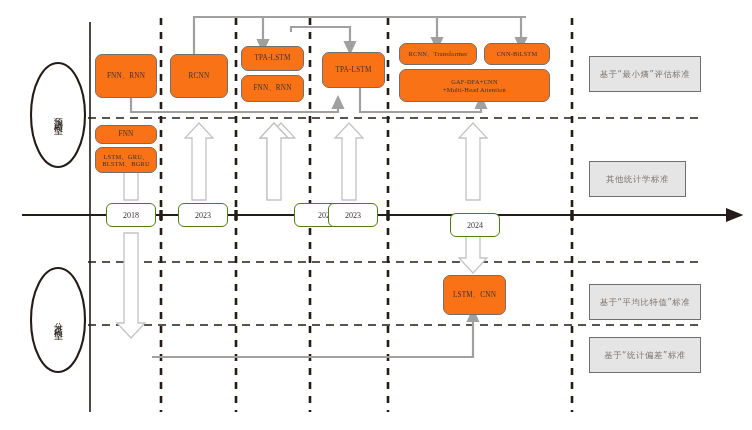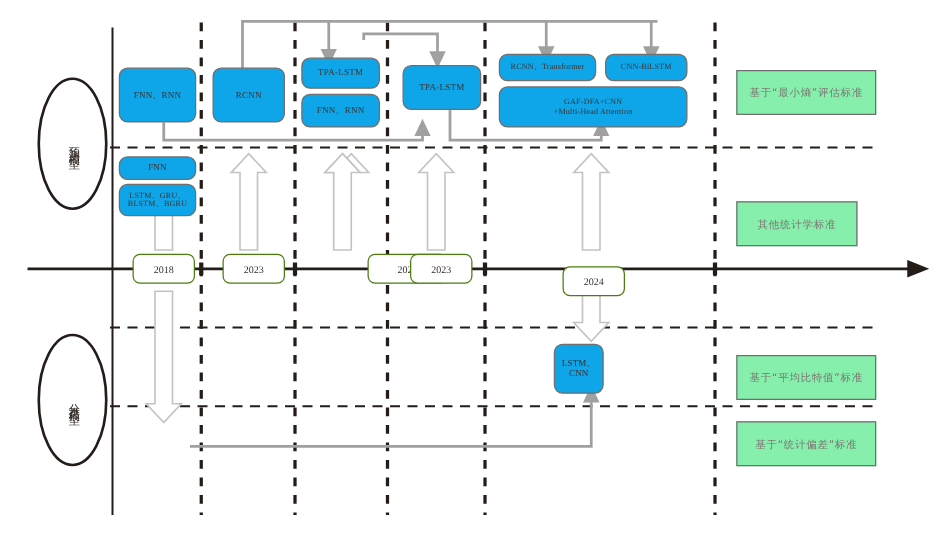--- a/index.html
+++ b/index.html
@@ -7,38 +7,38 @@
     width:752px;height:430px;background:#ffffff;
     font-family:"Liberation Serif","DejaVu Serif",serif;
     overflow:hidden;position:relative;
   }
   #stage{position:absolute;left:0;top:0;width:752px;height:430px;}
   #svglayer{position:absolute;left:0;top:0;width:752px;height:430px;}
   .node{
     position:absolute;
     border:1px solid #6f6f6f;
     border-radius:7px;
-    background:#0ea5e9;
+    background:#f97316;
     color:#3a3330;
     display:flex;align-items:center;justify-content:center;
     text-align:center;
     line-height:1.12;
     box-sizing:border-box;
     letter-spacing:0.2px;
   }
   .node.small{font-size:7.2px;}
   .node.tiny{font-size:6.4px;}
   .yearbox{
     position:absolute;border:1px solid #4d7c0f;border-radius:6px;
     background:#ffffff;color:#3a3330;font-size:8px;
     display:flex;align-items:center;justify-content:center;
     box-sizing:border-box;z-index:6;
   }
   .critbox{
-    position:absolute;border:1px solid #6f6f6f;background:#86efac;
+    position:absolute;border:1px solid #6f6f6f;background:#e5e5e5;
     color:#7b7672;font-size:8.4px;
     display:flex;align-items:center;justify-content:center;
     box-sizing:border-box;
     font-family:"DejaVu Sans","Liberation Sans",sans-serif;
     letter-spacing:0.6px;
   }
   .catlabel{
     position:absolute;
     display:flex;align-items:center;justify-content:center;
     color:#241c18;font-size:9px;
@@ -143,20 +143,20 @@
   <div class="node small" style="left:322px;top:52px;width:63px;height:36px;">TPA-LSTM</div>
 
   <div class="node tiny" style="left:399px;top:43px;width:78px;height:22px;">RCNN、Transformer</div>
 
   <div class="node tiny" style="left:484px;top:43px;width:66px;height:22px;">CNN-BiLSTM</div>
 
   <div class="node tiny" style="left:399px;top:69px;width:151px;height:33px;white-space:pre-line;">GAF-DFA+CNN
 +Multi-Head Attention</div>
 
 
-  <div class="node small" style="left:443px;top:275px;width:40px;height:40px;">LSTM、CNN</div>
+  <div class="node small" style="left:443px;top:275px;width:63px;height:40px;">LSTM、CNN</div>
 
   <div class="critbox" style="left:589px;top:56px;width:112px;height:36px;">基于“最小熵”评估标准</div>
   <div class="critbox" style="left:589px;top:161px;width:97px;height:36px;text-align:right;">其他统计学标准</div>
   <div class="critbox" style="left:589px;top:255px;width:112px;height:36px;margin-top:29px;">基于“平均比特值”标准</div>
   <div class="critbox" style="left:589px;top:337px;width:112px;height:36px;">基于“统计偏差”标准</div>
 
 </div>
 
 </body></html>

